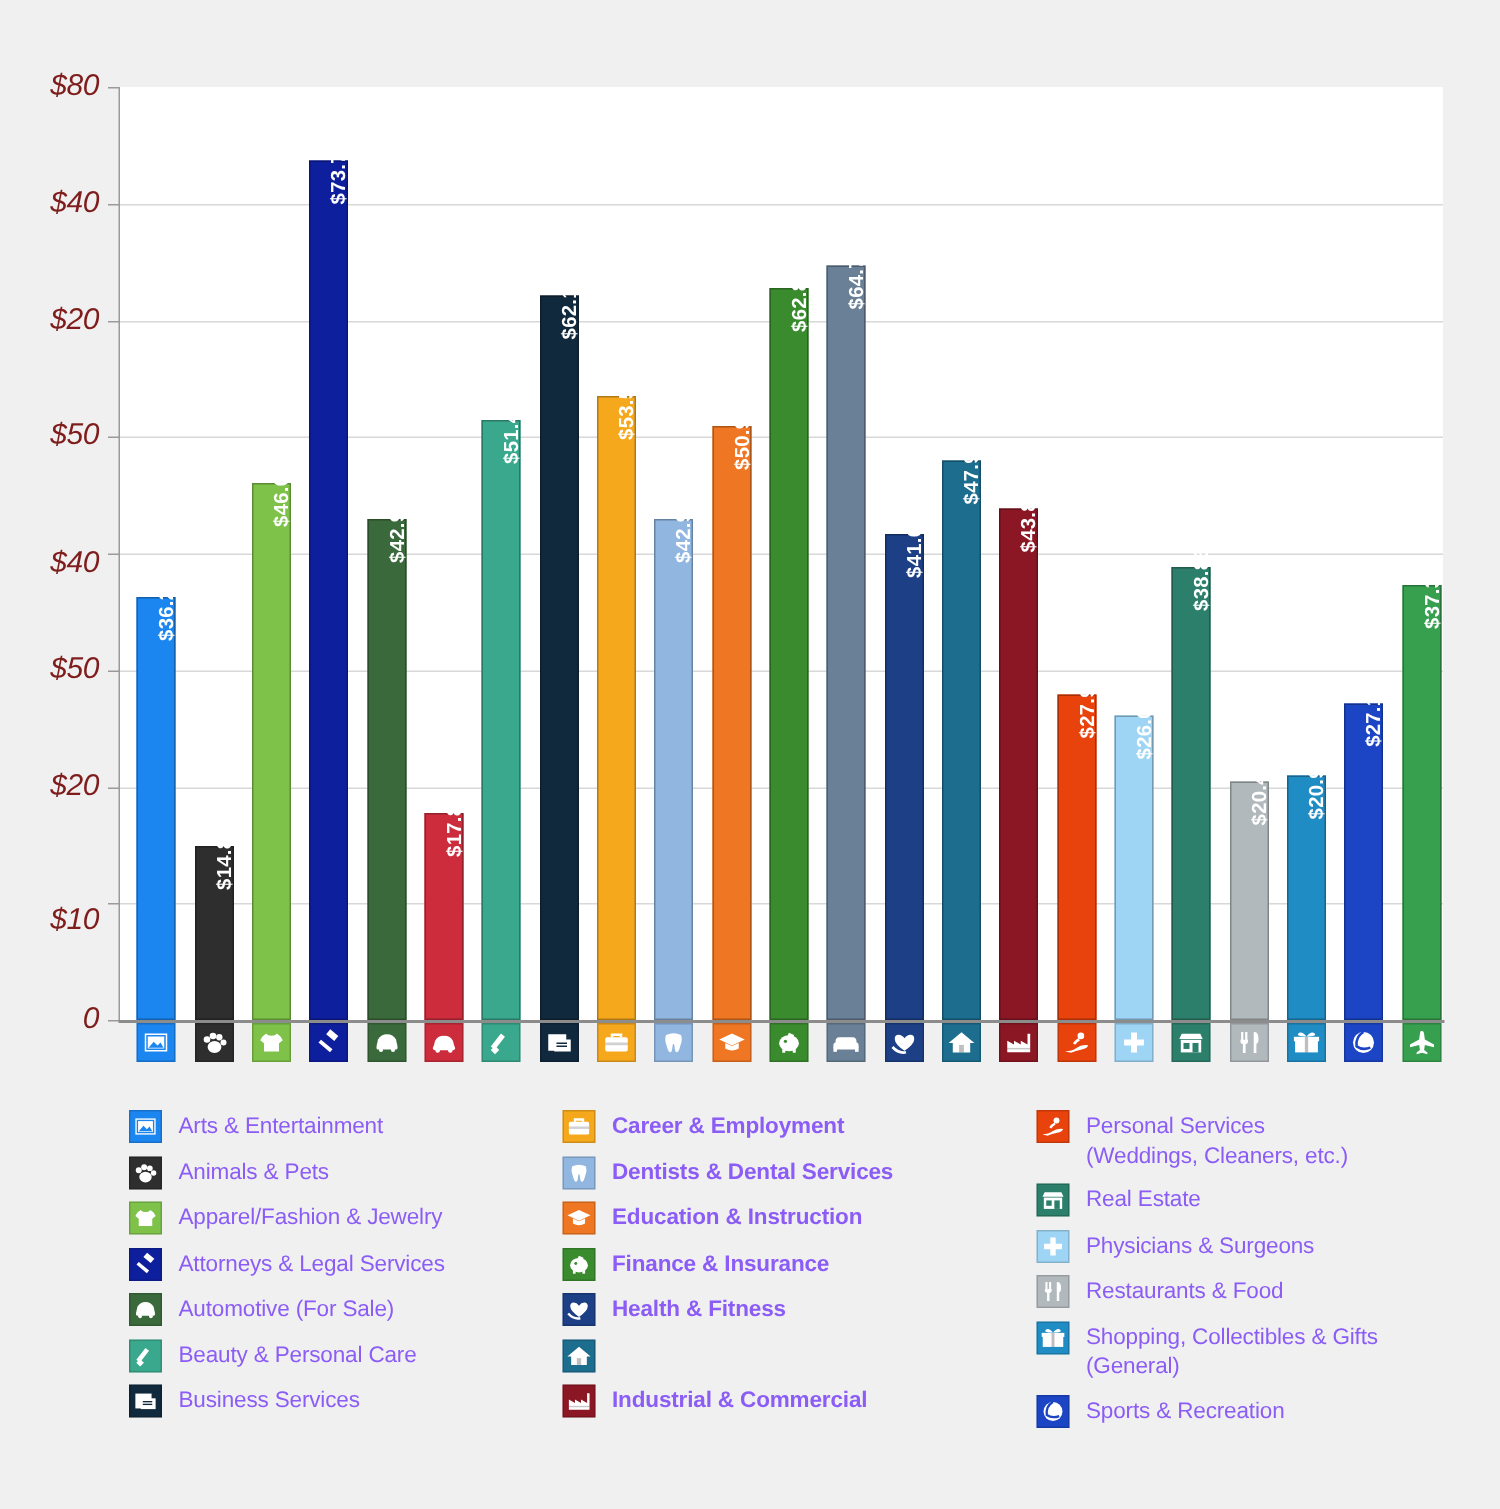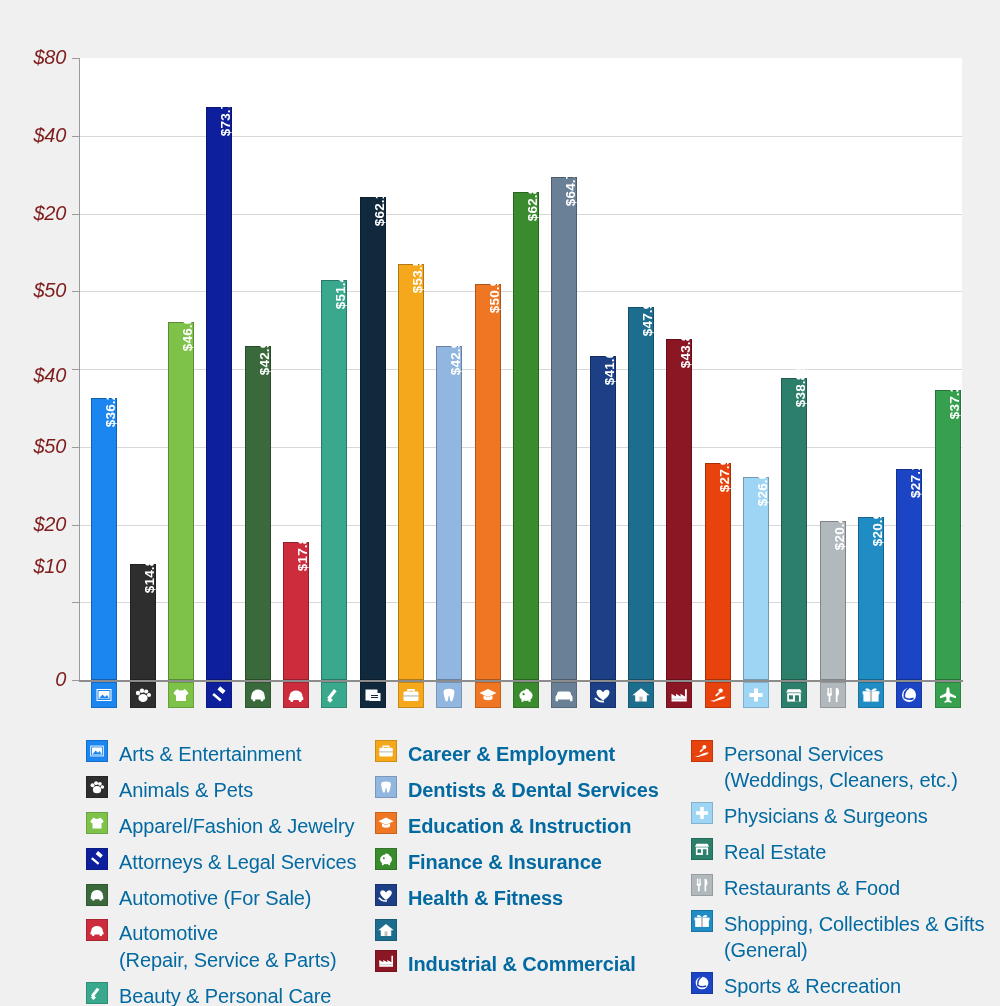--- a/index.html
+++ b/index.html
@@ -124,22 +124,22 @@
     flex: 0 0 auto;
     width: 22px; height: 22px;
     margin-right: 11px;
     box-sizing: border-box;
     display: flex;
     align-items: center;
     justify-content: center;
     border: 1px solid rgba(0,0,0,0.16);
   }
   .legend-txt {
-    font-size: 20px;
-    color: #0369a1;
+    font-size: 15px;
+    color: #8b5cf6;
     line-height: 1.32;
     padding-top: 1px;
     letter-spacing: -0.1px;
   }
 </style>
 </head>
 <body>
 
 <div id="chart-wrap">
   <div id="yticks-layer">
@@ -150,21 +150,21 @@
       <div class="ytick" style="top: 201.5px;">$20</div>
       <div class="ytick-mark" style="top: 213.5px;"></div>
       <div class="ytick" style="top: 279.25px;">$50</div>
       <div class="ytick-mark" style="top: 291.25px;"></div>
       <div class="ytick" style="top: 364px;">$40</div>
       <div class="ytick-mark" style="top: 369px;"></div>
       <div class="ytick" style="top: 434.75px;">$50</div>
       <div class="ytick-mark" style="top: 446.75px;"></div>
       <div class="ytick" style="top: 512.5px;">$20</div>
       <div class="ytick-mark" style="top: 524.5px;"></div>
-      <div class="ytick" style="top: 555px;">$10</div>
+      <div class="ytick" style="top: 602px;">$10</div>
       <div class="ytick-mark" style="top: 602.25px;"></div>
       <div class="ytick" style="top: 668px;">0</div>
       <div class="ytick-mark" style="top: 680px;"></div>
     </div>
   <div class="axis-left"></div>
   <div id="plot-area">
       <div class="gridline" style="top: 77.75px;"></div>
       <div class="gridline" style="top: 155.5px;"></div>
       <div class="gridline" style="top: 233.25px;"></div>
       <div class="gridline" style="top: 311px;"></div>
@@ -451,31 +451,20 @@
           <svg width="18" height="18" viewBox="0 0 20 20" aria-hidden="true">
             <path d="M4 8 Q6 4.5 10 4.5 Q14 4.5 16 8 L17 12.5 L3 12.5 Z" fill="#ffffff"></path>
             <rect x="3" y="12" width="14" height="2.6" rx="1" fill="#ffffff"></rect>
             <circle cx="6" cy="15" r="1.4" fill="#ffffff"></circle>
             <circle cx="14" cy="15" r="1.4" fill="#ffffff"></circle>
           </svg>
         </span>
         <span class="legend-txt">Automotive (For Sale)</span>
       </div>
       <div class="legend-item">
-        <span class="legend-sw" style="background: rgb(204, 44, 60);">
-          <svg width="18" height="18" viewBox="0 0 20 20" aria-hidden="true">
-            <path d="M4 9 Q5.6 5.5 10 5.5 Q14.4 5.5 16 9 L17 13 L3 13 Z" fill="#ffffff"></path>
-            <rect x="2.6" y="12.3" width="14.8" height="2.8" rx="1.2" fill="#ffffff"></rect>
-            <circle cx="5.8" cy="15.4" r="1.5" fill="#ffffff"></circle>
-            <circle cx="14.2" cy="15.4" r="1.5" fill="#ffffff"></circle>
-          </svg>
-        </span>
-        <span class="legend-txt">Automotive<br>(Repair, Service &amp; Parts)</span>
-      </div>
-      <div class="legend-item">
         <span class="legend-sw" style="background: rgb(58, 168, 141);">
           <svg width="18" height="18" viewBox="0 0 20 20" aria-hidden="true">
             <rect x="4" y="13" width="4" height="4" fill="#ffffff" transform="rotate(-45 6 15)"></rect>
             <rect x="6.2" y="4" width="3.4" height="11" fill="#ffffff" transform="rotate(38 8 9.5)"></rect>
           </svg>
         </span>
         <span class="legend-txt">Beauty &amp; Personal Care</span>
       </div>
       <div class="legend-item">
         <span class="legend-sw" style="background: rgb(16, 41, 61);">
@@ -561,39 +550,39 @@
         <span class="legend-sw" style="background: rgb(232, 67, 13);">
           <svg width="18" height="18" viewBox="0 0 20 20" aria-hidden="true">
             <circle cx="12.6" cy="5.6" r="2.2" fill="#ffffff"></circle>
             <path d="M2 15.8 Q6.8 15.8 9.6 13.6 Q13 11 17.5 11.8 Q16.8 14 13.2 14.6 Q9 15.4 6 16.8 Z" fill="#ffffff"></path>
             <path d="M11.5 7.8 Q9.2 9 8 11" fill="none" stroke="#ffffff" stroke-width="1.8"></path>
           </svg>
         </span>
         <span class="legend-txt">Personal Services<br>(Weddings, Cleaners, etc.)</span>
       </div>
       <div class="legend-item">
-        <span class="legend-sw" style="background: rgb(158, 213, 245);">
-          <svg width="18" height="18" viewBox="0 0 20 20" aria-hidden="true">
-            <path d="M8 3.4 H12 V8 H16.6 V12 H12 V16.6 H8 V12 H3.4 V8 H8 Z" fill="#ffffff"></path>
-          </svg>
-        </span>
-        <span class="legend-txt">Physicians &amp; Surgeons</span>
-      </div>
-      <div class="legend-item">
         <span class="legend-sw" style="background: rgb(44, 127, 107);">
           <svg width="18" height="18" viewBox="0 0 20 20" aria-hidden="true">
             <path d="M2.2 7.6 L3.8 4.2 H16.2 L17.8 7.6 Z" fill="#ffffff"></path>
             <rect x="3.2" y="8.2" width="13.6" height="8.4" fill="#ffffff"></rect>
             <rect x="5" y="10.3" width="4" height="4" fill="#2c7f6b"></rect>
             <rect x="11" y="10.3" width="4" height="6.3" fill="#2c7f6b"></rect>
           </svg>
         </span>
         <span class="legend-txt">Real Estate</span>
       </div>
       <div class="legend-item">
+        <span class="legend-sw" style="background: rgb(158, 213, 245);">
+          <svg width="18" height="18" viewBox="0 0 20 20" aria-hidden="true">
+            <path d="M8 3.4 H12 V8 H16.6 V12 H12 V16.6 H8 V12 H3.4 V8 H8 Z" fill="#ffffff"></path>
+          </svg>
+        </span>
+        <span class="legend-txt">Physicians &amp; Surgeons</span>
+      </div>
+      <div class="legend-item">
         <span class="legend-sw" style="background: rgb(178, 185, 189);">
           <svg width="18" height="18" viewBox="0 0 20 20" aria-hidden="true">
             <rect x="4.4" y="3" width="1.5" height="5.5" fill="#ffffff"></rect>
             <rect x="7.1" y="3" width="1.5" height="5.5" fill="#ffffff"></rect>
             <path d="M4 8.2 H9 V9.6 Q9 10.8 7.4 11 V17 H5.6 V11 Q4 10.8 4 9.6 Z" fill="#ffffff"></path>
             <path d="M13.6 3 Q16 3 16 8 Q16 10.4 14.6 10.8 V17 H12.8 V3.2 Z" fill="#ffffff"></path>
           </svg>
         </span>
         <span class="legend-txt">Restaurants &amp; Food</span>
       </div>

